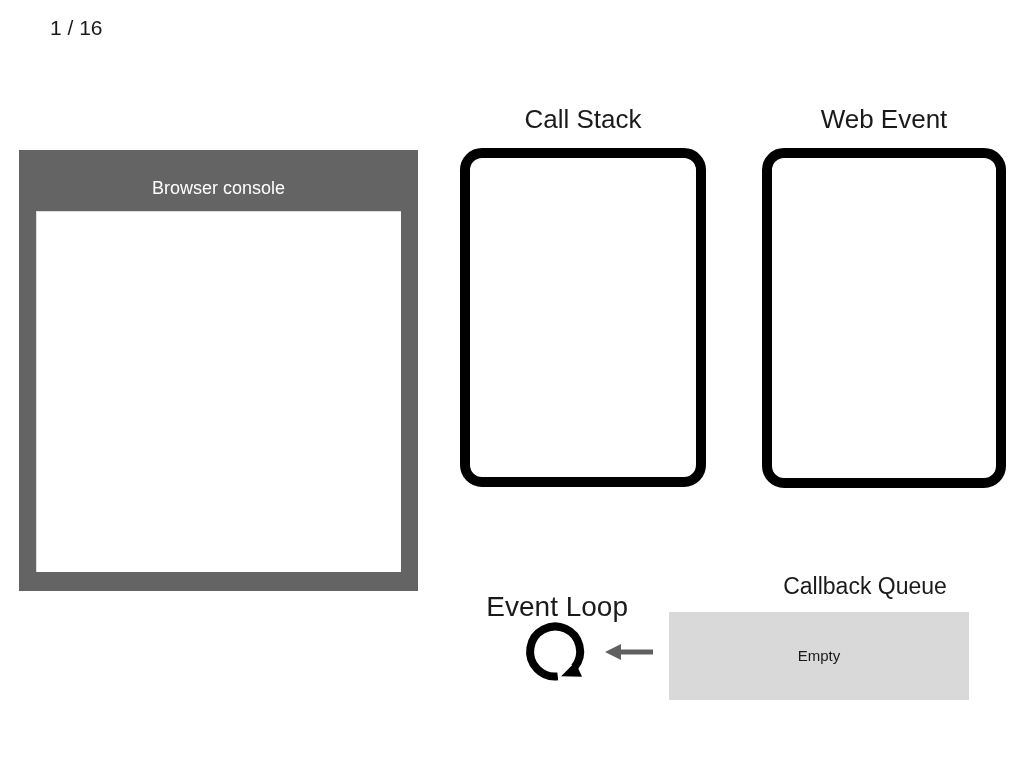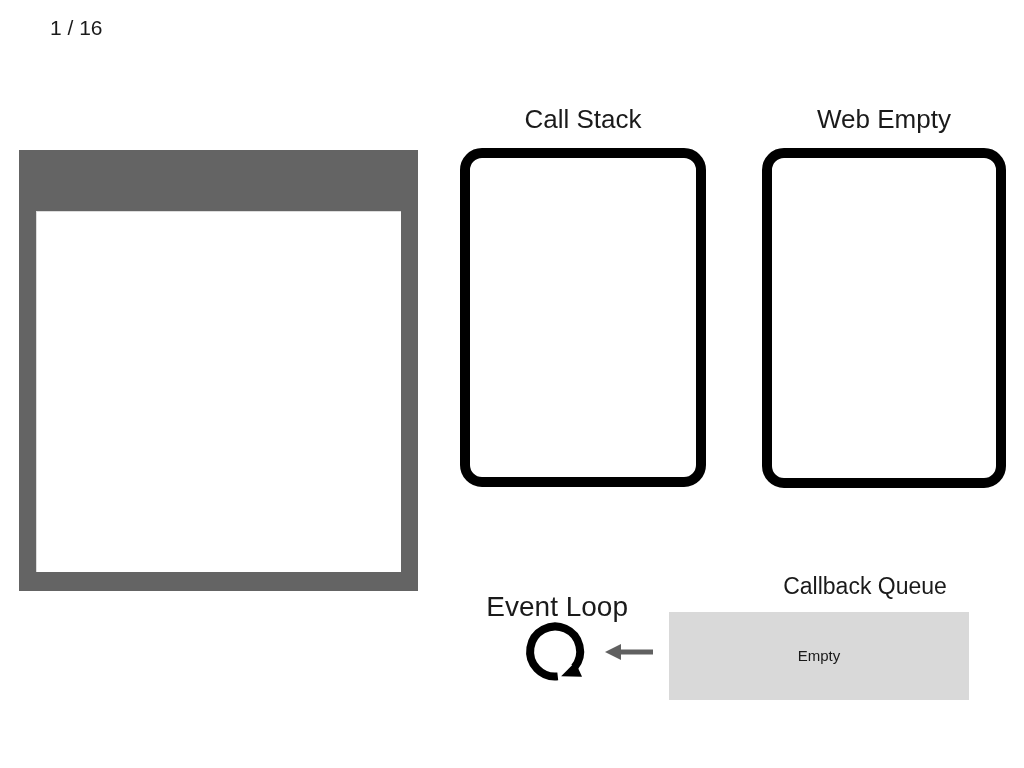--- a/index.html
+++ b/index.html
@@ -174,29 +174,30 @@
     color: #1a1a1a;
     white-space: nowrap;
   }
 </style>
 </head>
 <body>
 
 <div id="page-counter">1 / 16</div>
 
 <div id="console-panel">
+  <div id="console-title">Browser console</div>
   <div id="console-output"></div>
 </div>
 
 <div class="panel-title" id="call-stack-title">Call Stack</div>
 <div class="device-box" id="call-stack-box">
   <div class="box-items"></div>
 </div>
 
-<div class="panel-title" id="web-apis-title">Web Empty</div>
+<div class="panel-title" id="web-apis-title">Web Event</div>
 <div class="device-box" id="web-apis-box">
   <div class="box-items"></div>
 </div>
 
 <div class="panel-title" id="event-loop-title">Event Loop</div>
 <div id="event-loop-icon">
   <svg width="70" height="70" viewBox="0 0 70 70" aria-hidden="true">
     <path d="M 35 10
              A 25 25 0 1 0 52 18.5" fill="none" stroke="#000000" stroke-width="8" stroke-linecap="butt" transform="rotate(125 35 35)"></path>
     <polygon points="0,-9 11,3 -9,9" fill="#000000" transform="translate(53.5,52.5) rotate(18)"></polygon>

